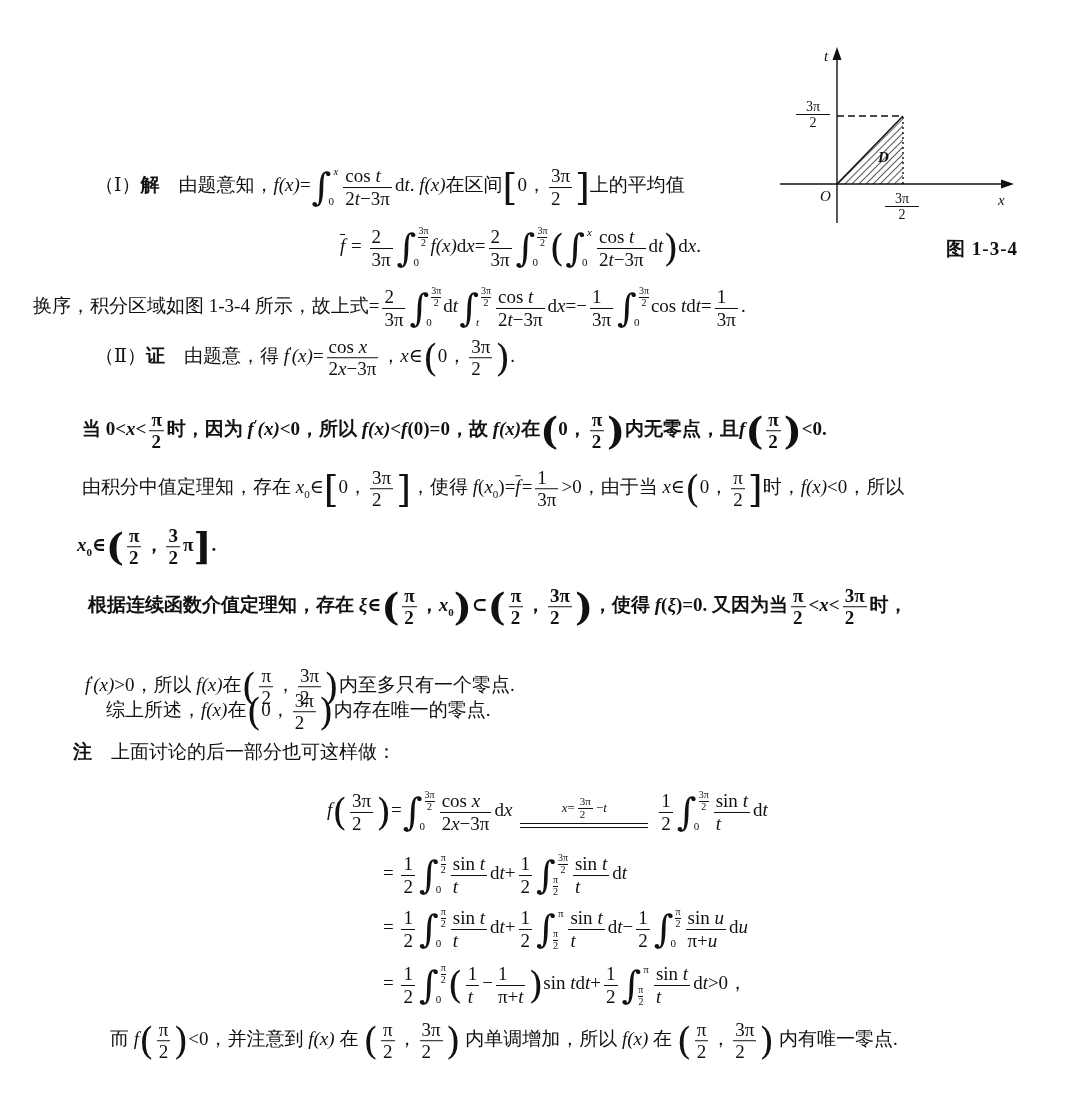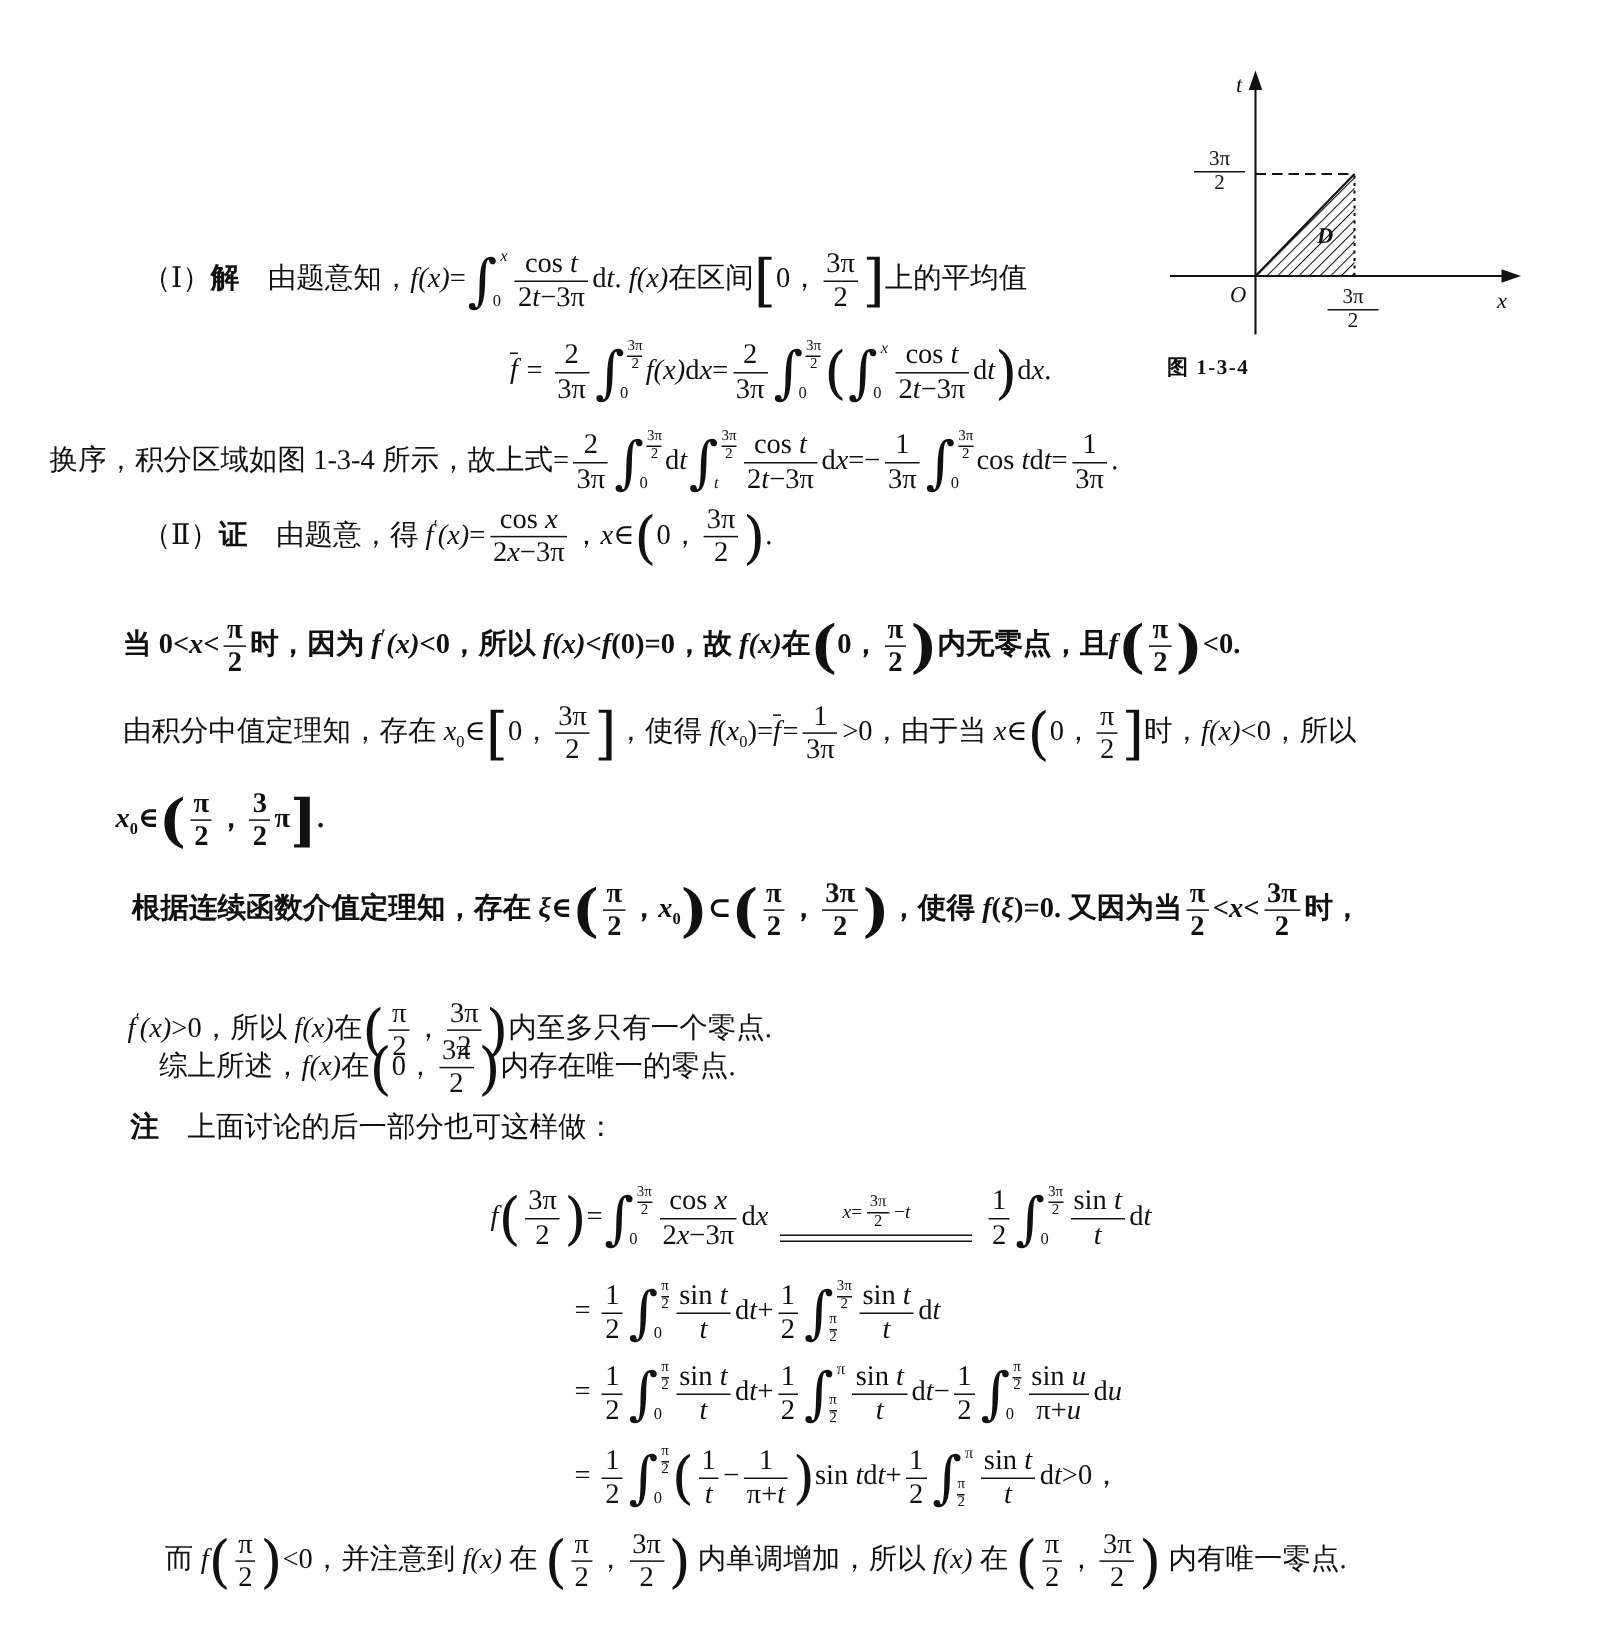--- a/index.html
+++ b/index.html
@@ -11,21 +11,21 @@
   }
   .mline{
     position:absolute;transform:translateY(-50%);
     white-space:nowrap;font-size:19px;line-height:1.25;color:#111;
   }
   .mi{font-style:italic;font-family:"Liberation Serif",serif;}
   .bold{font-weight:700;}
   .ov{font-style:italic;text-decoration:overline;margin-right:1px;}
   sub{font-size:11px;}
   sup{font-size:13px;}
-  .frac{display:inline-block;vertical-align:middle;text-align:center;margin:0 3px;line-height:1.12;}
+  .frac{display:inline-block;vertical-align:middle;margin:0 3px;line-height:1.12;}
   .frac .num,.frac .den{display:block;padding:0 2px;}
   .frac .den{border-top:1.3px solid #111;}
   .frac.sm{font-size:11px;line-height:1.05;}
   .sfrac{display:inline-block;text-align:center;font-size:10px;line-height:1.05;vertical-align:middle;}
   .sfrac .num{display:block;}
   .sfrac .den{display:block;border-top:1px solid #111;}
   .int{display:inline-flex;align-items:center;vertical-align:middle;margin:0 2px 0 1px;}
   .ig{font-size:38px;line-height:.9;font-family:"DejaVu Serif",serif;}
   .ib{display:inline-flex;flex-direction:column;justify-content:space-between;height:44px;font-size:11px;}
   .ihi{margin-left:2px;}
@@ -33,33 +33,33 @@
   .big2{font-size:200%;line-height:0;vertical-align:middle;font-family:"DejaVu Serif",serif;}
   .subst{display:inline-flex;flex-direction:column;align-items:center;vertical-align:middle;margin:0 8px;}
   .slabel{font-size:13px;line-height:1.1;display:inline-flex;align-items:center;}
   .sbar{align-self:stretch;min-width:128px;height:3px;border-top:1.2px solid #111;border-bottom:1.2px solid #111;margin-top:3px;}
   
   #L0{left:95px;top:187px;}   #L1{left:340px;top:248px;}
   #L2{left:33px;top:308px;}   #L3{left:95px;top:358px;}
   #L4{left:82px;top:431px;font-weight:bold;}   #L5{left:82px;top:489px;}
   #L6{left:77px;top:547px;font-weight:bold;}   #L7{left:88px;top:607px;font-weight:bold;}
   #L8{left:85px;top:687px;}   #L9{left:106px;top:712px;}
-  #L10{left:87px;top:752px;}  #L11{left:327px;top:812px;}
+  #L10{left:73px;top:752px;}  #L11{left:327px;top:812px;}
   #L12{left:383px;top:875px;} #L13{left:383px;top:929px;}
   #L14{left:383px;top:985px;} #L15{left:72px;top:1041px;margin-left:38px;}
   
   #figure{position:absolute;left:778px;top:45px;width:240px;height:230px;}
   #figure svg{position:absolute;left:0;top:0;}
   #figure line{stroke:#111;stroke-width:1.4;}
   #figure .fl{font-size:15px;font-style:italic;fill:#111;font-family:"Liberation Serif",serif;}
   #figure .flb{font-weight:700;}
   .ftick{position:absolute;width:34px;text-align:center;font-size:14px;line-height:1.1;}
   .ftick .tn{display:block;}
   .ftick .td{display:block;border-top:1px solid #111;}
-  #fcaption{position:absolute;top:191px;left:0;width:100%;text-align:left;font-weight:700;font-size:14px;letter-spacing:1px;}
+  #fcaption{position:absolute;top:191px;left:0;width:100%;text-align:right;font-weight:700;font-size:19px;letter-spacing:1px;}
 </style>
 </head>
 <body>
 
 <div class="mline" id="L0">（Ⅰ）<span class="bold">解</span>　由题意知，<span class="mi">f(x)</span>=<span class="int">
       <span class="ig">∫</span>
       <span class="ib">
         <span class="ihi"><span class="mi">x</span></span>
         <span class="ilo">0</span>
       </span>

